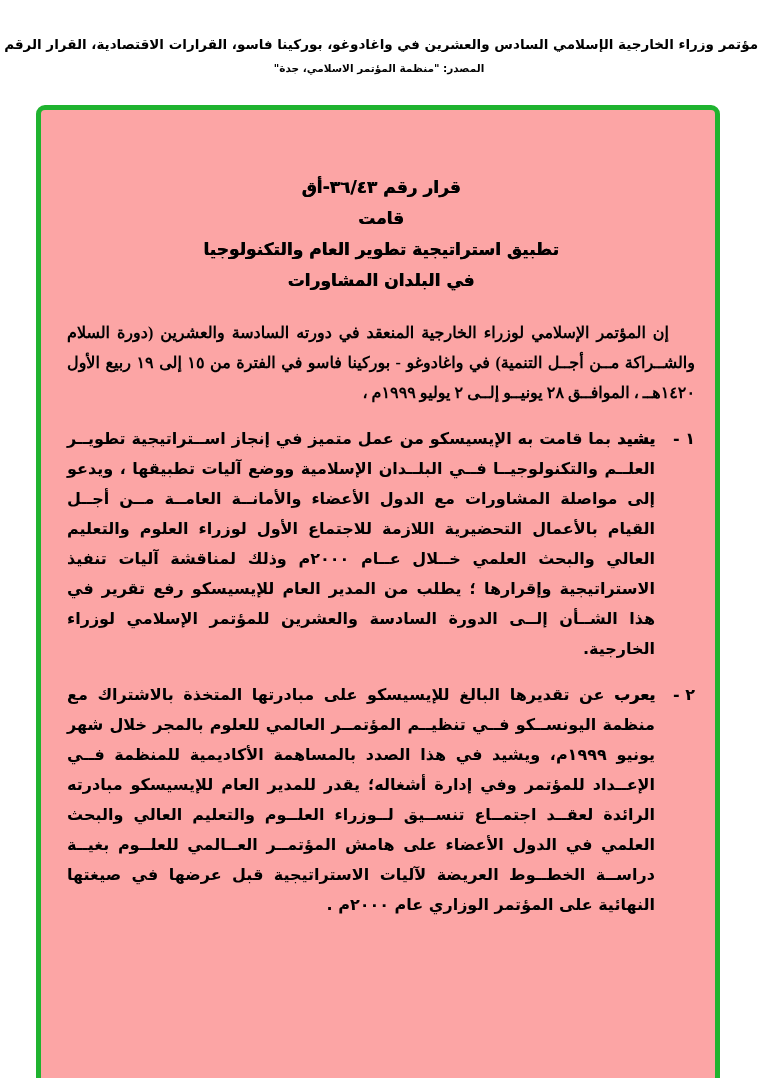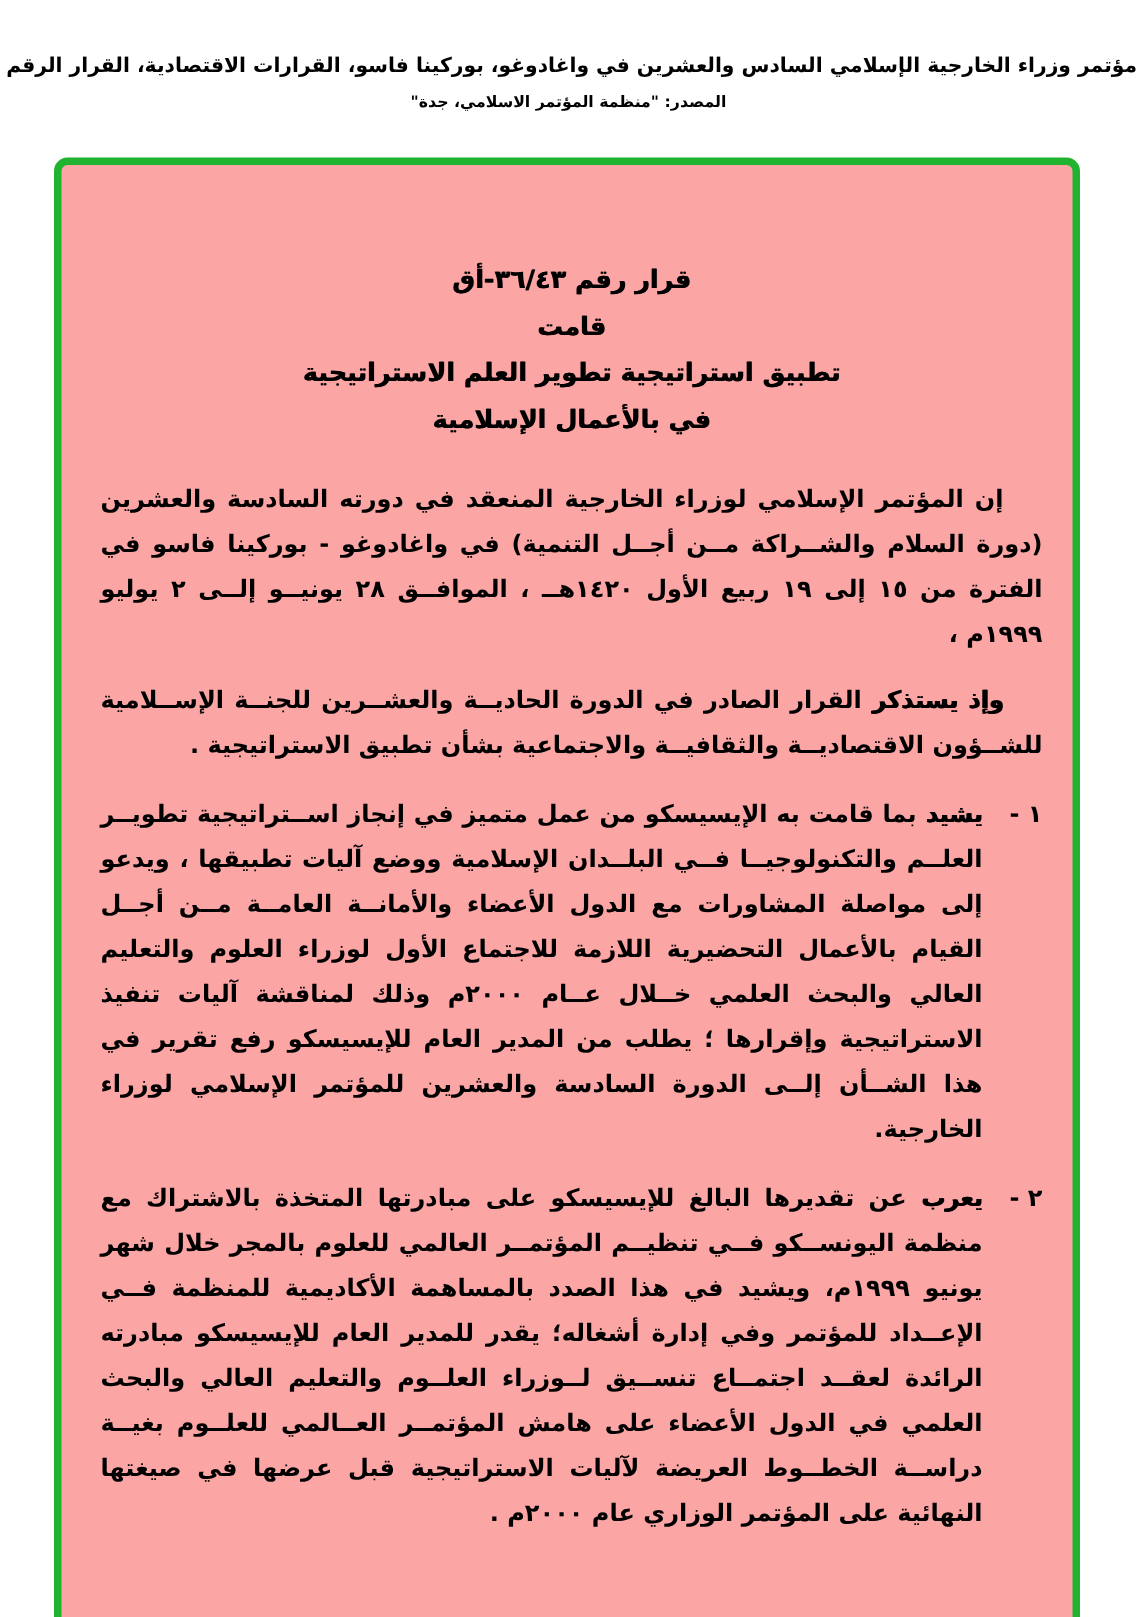--- a/index.html
+++ b/index.html
@@ -54,20 +54,21 @@
   .body-copy {
     font-size: 16px;
     font-weight: bold;
     line-height: 30px;
     text-align: justify;
   }
   p.para {
     margin: 0;
     margin-top: 14px;
     text-indent: 26px;
+    font-family: Liberation Serif, serif;
   }
   p.para.first { margin-top: 22px; }
   .lead { text-shadow: 0.7px 0 0 currentColor; }
   .op-item {
     display: flex;
     gap: 14px;
     margin-top: 16px;
   }
   .op-item .num {
     flex: 0 0 auto;
@@ -87,30 +88,29 @@
   <div class="doc-header">
     <div class="line1">مؤتمر وزراء الخارجية الإسلامي السادس والعشرين في واغادوغو، بوركينا فاسو، القرارات الاقتصادية، القرار الرقم ٢٦/٤٣-أق</div>
     <div class="line2">المصدر:  "منظمة المؤتمر الاسلامي، جدة"</div>
   </div>
 
   <div class="frame">
 
     <div class="res-title">
       <div>قرار رقم ٣٦/٤٣-أق</div>
       <div>قامت</div>
-      <div>تطبيق استراتيجية تطوير العلم الاستراتيجية</div>
-      <div>في بالأعمال الإسلامية</div>
+      <div>تطبيق استراتيجية تطوير العام والتكنولوجيا</div>
+      <div>في البلدان المشاورات</div>
     </div>
 
     <div class="body-copy">
 
       <p class="para first"><span class="lead"></span><span>إن المؤتمر الإسلامي لوزراء الخارجية المنعقد في دورته السادسة والعشرين (دورة السلام والشــراكة مــن أجــل التنمية) في واغادوغو - بوركينا فاسو في الفترة من ١٥ إلى ١٩ ربيع الأول ١٤٢٠هــ ، الموافــق ٢٨ يونيــو إلــى ٢ يوليو ١٩٩٩م ،</span></p>
 
 
-      <p class="para"><span class="lead">وإذ يستذكر</span><span> القرار الصادر في الدورة الحاديــة والعشــرين للجنــة الإســلامية للشــؤون الاقتصاديــة والثقافيــة والاجتماعية بشأن تطبيق الاستراتيجية .</span></p>
 
       <div class="op-item">
         <span class="num">١ -</span>
         <div class="itext"><span class="lead">يشيد</span><span> بما قامت به الإيسيسكو من عمل متميز في إنجاز اســتراتيجية تطويــر العلــم والتكنولوجيــا فــي البلــدان الإسلامية ووضع آليات تطبيقها ، ويدعو إلى مواصلة المشاورات مع الدول الأعضاء والأمانــة العامــة مــن أجــل القيام بالأعمال التحضيرية اللازمة للاجتماع الأول لوزراء العلوم والتعليم العالي والبحث العلمي خــلال عــام ٢٠٠٠م وذلك لمناقشة آليات تنفيذ الاستراتيجية وإقرارها ؛ يطلب من المدير العام للإيسيسكو رفع تقرير في هذا الشــأن إلــى الدورة السادسة والعشرين للمؤتمر الإسلامي لوزراء الخارجية.</span></div>
       </div>
 
       <div class="op-item">
         <span class="num">٢ -</span>
         <div class="itext"><span class="lead">يعرب</span><span> عن تقديرها البالغ للإيسيسكو على مبادرتها المتخذة بالاشتراك مع منظمة اليونســكو فــي تنظيــم المؤتمــر العالمي للعلوم بالمجر خلال شهر يونيو ١٩٩٩م، ويشيد في هذا الصدد بالمساهمة الأكاديمية للمنظمة فــي الإعــداد للمؤتمر وفي إدارة أشغاله؛ يقدر للمدير العام للإيسيسكو مبادرته الرائدة لعقــد اجتمــاع تنســيق لــوزراء العلــوم والتعليم العالي والبحث العلمي في الدول الأعضاء على هامش المؤتمــر العــالمي للعلــوم بغيــة دراســة الخطــوط العريضة لآليات الاستراتيجية قبل عرضها في صيغتها النهائية على المؤتمر الوزاري عام ٢٠٠٠م .</span></div>
       </div>

